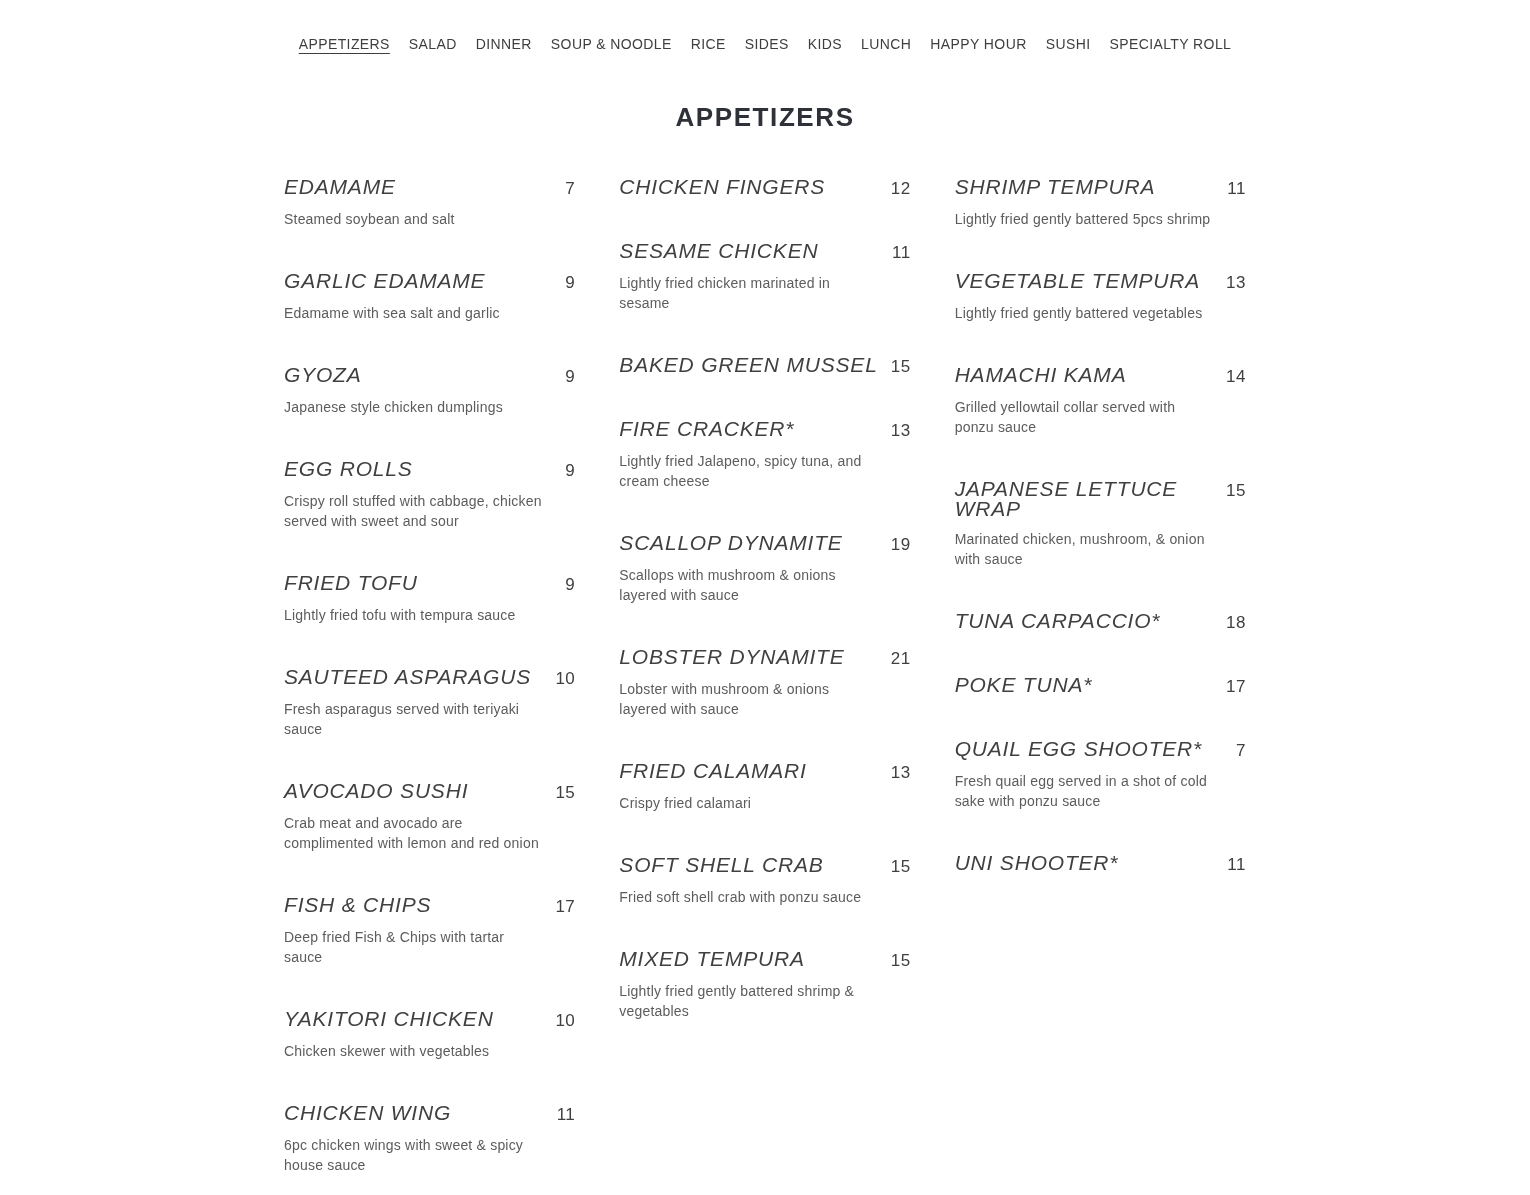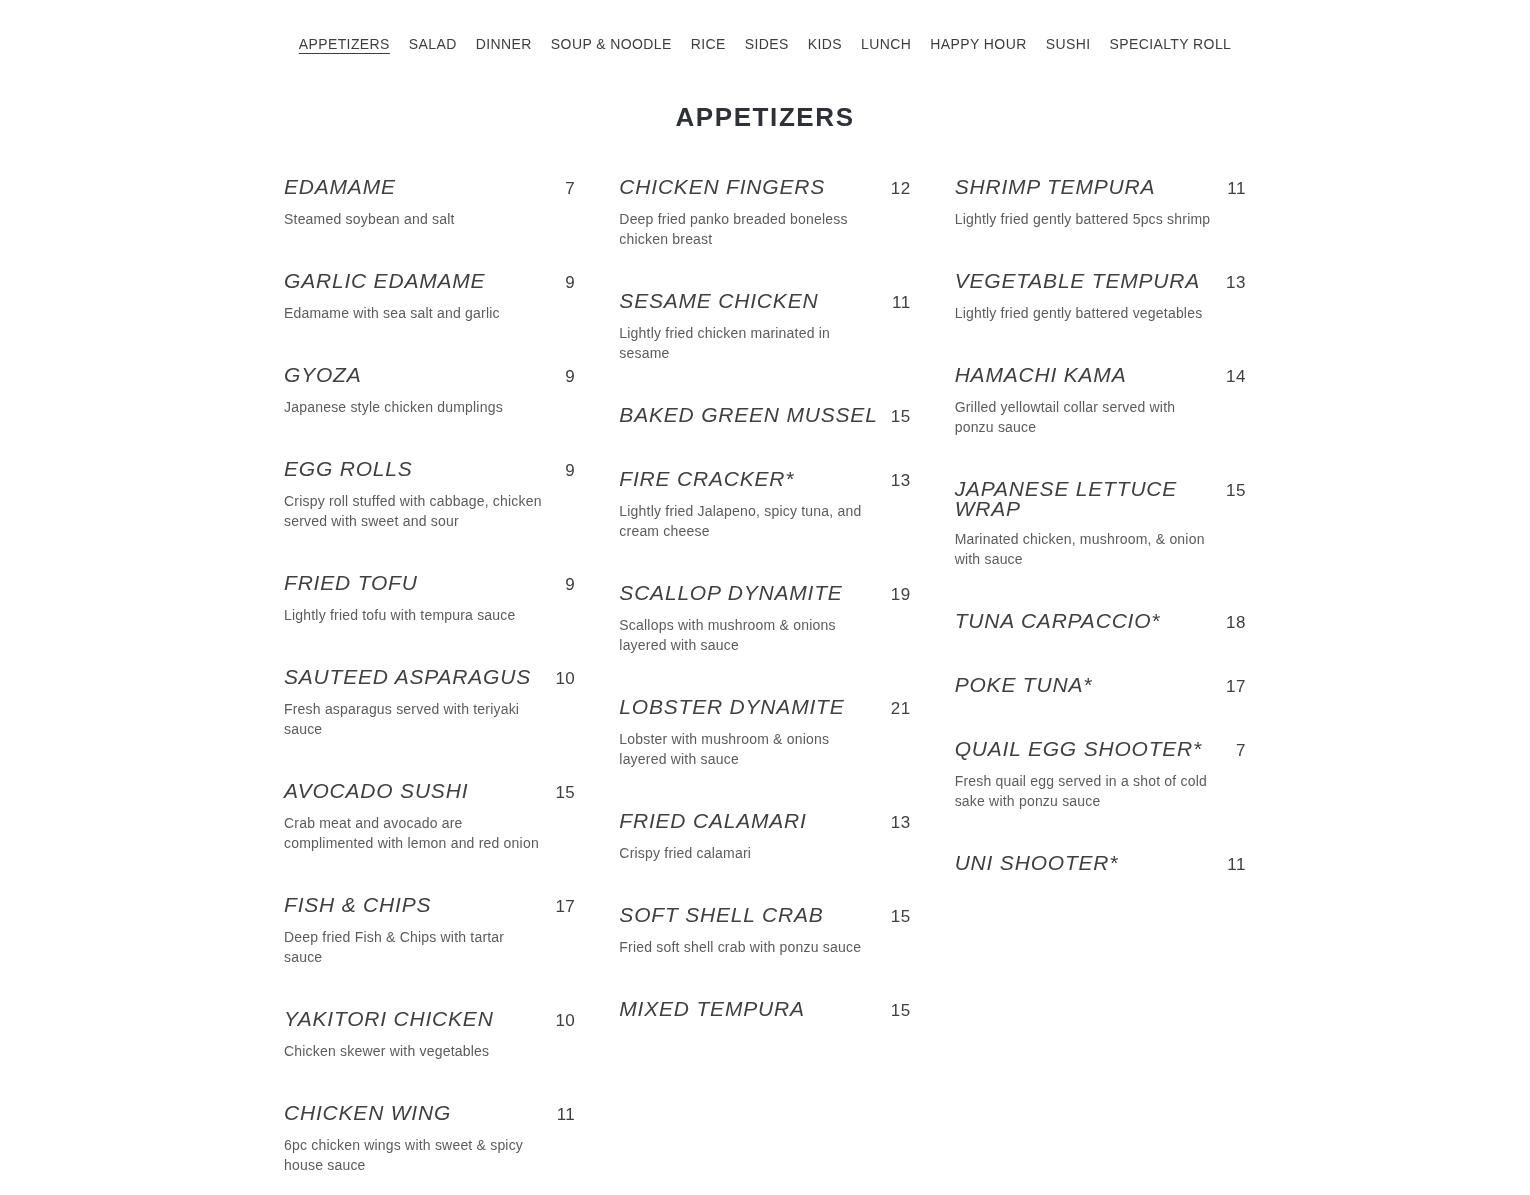--- a/index.html
+++ b/index.html
@@ -185,21 +185,20 @@
     </div>
     <div class="item-desc">6pc chicken wings with sweet &amp; spicy house sauce</div>
   </div>
       </div>
       <div class="menu-column">
         <div class="menu-item">
     <div class="item-header">
       <span class="item-name">CHICKEN FINGERS</span>
       <span class="item-price">12</span>
     </div>
-    <div class="item-desc">Deep fried panko breaded boneless chicken breast</div>
   </div>
         <div class="menu-item">
     <div class="item-header">
       <span class="item-name">SESAME CHICKEN</span>
       <span class="item-price">11</span>
     </div>
     <div class="item-desc">Lightly fried chicken marinated in sesame</div>
   </div>
         <div class="menu-item">
     <div class="item-header">
@@ -240,20 +239,21 @@
       <span class="item-name">SOFT SHELL CRAB</span>
       <span class="item-price">15</span>
     </div>
     <div class="item-desc">Fried soft shell crab with ponzu sauce</div>
   </div>
         <div class="menu-item">
     <div class="item-header">
       <span class="item-name">MIXED TEMPURA</span>
       <span class="item-price">15</span>
     </div>
+    <div class="item-desc">Lightly fried gently battered shrimp &amp; vegetables</div>
   </div>
       </div>
       <div class="menu-column">
         <div class="menu-item">
     <div class="item-header">
       <span class="item-name">SHRIMP TEMPURA</span>
       <span class="item-price">11</span>
     </div>
     <div class="item-desc">Lightly fried gently battered 5pcs shrimp</div>
   </div>

